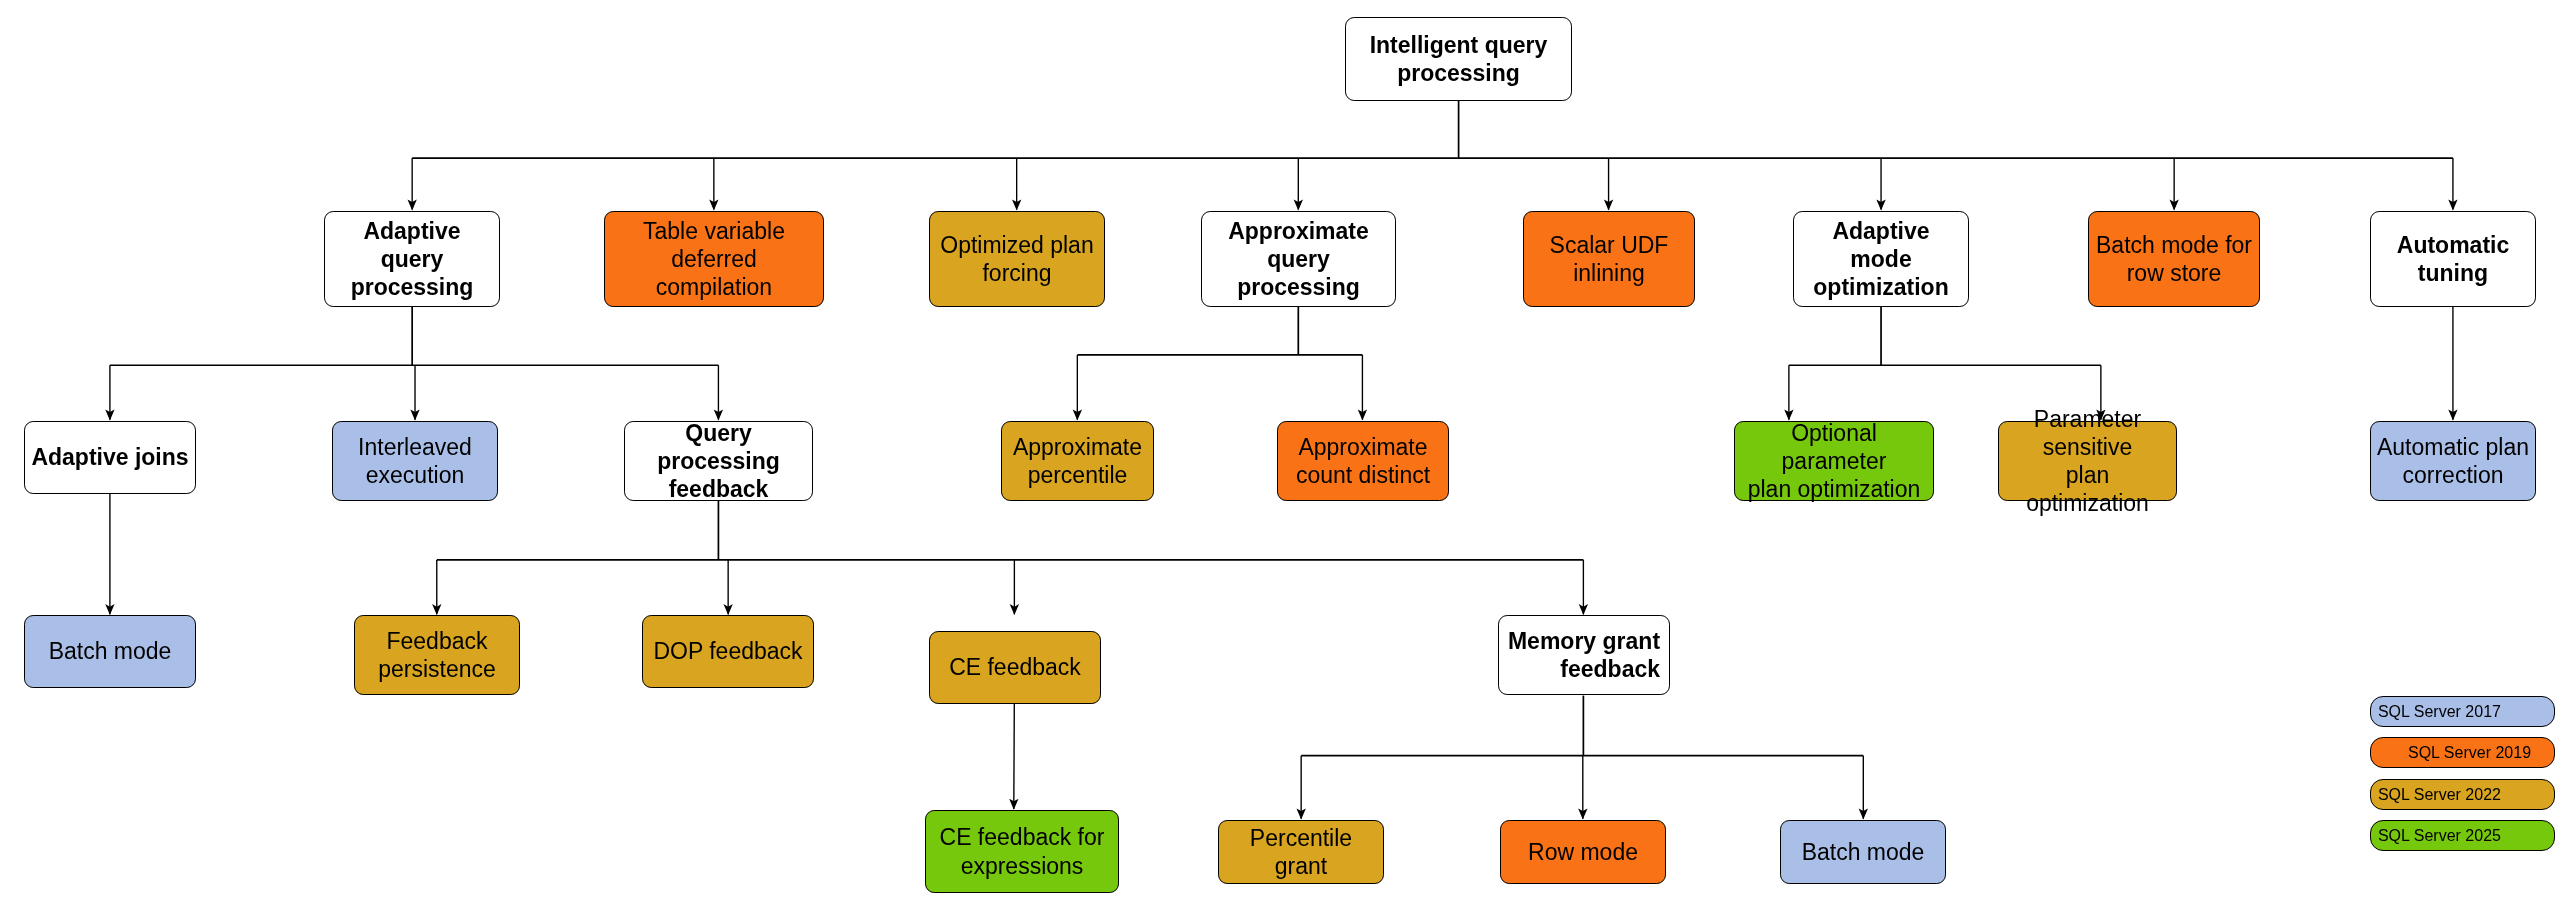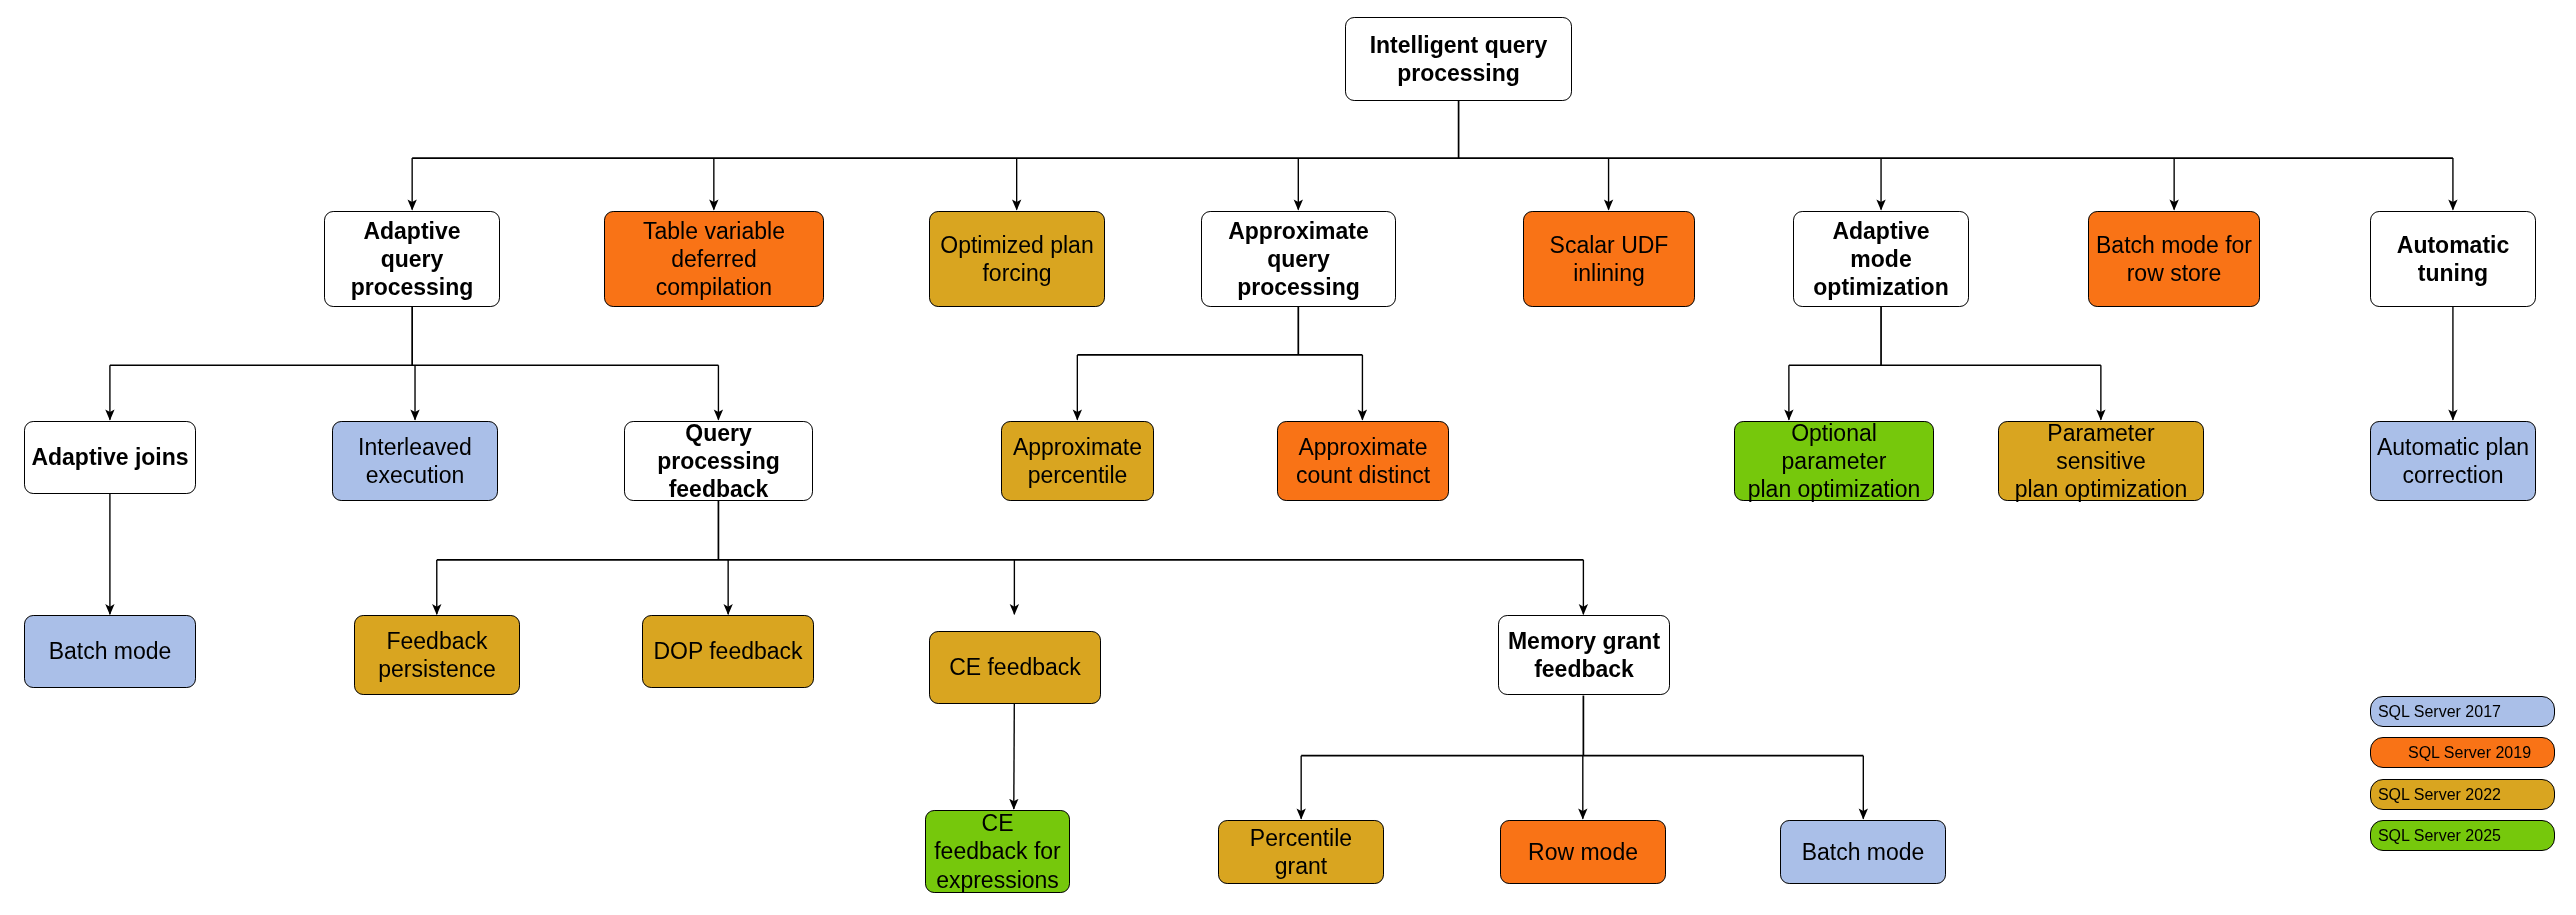--- a/index.html
+++ b/index.html
@@ -131,32 +131,32 @@
       <div class="node fill-blue" style="left: 332px; top: 421px; width: 166px; height: 80px;">Interleaved
 execution</div>
       <div class="node fill-white" style="left: 624px; top: 421px; width: 189px; height: 80px;">Query processing
 feedback</div>
       <div class="node fill-gold" style="left: 1001px; top: 421px; width: 153px; height: 80px;">Approximate
 percentile</div>
       <div class="node fill-gray" style="left: 1277px; top: 421px; width: 172px; height: 80px;">Approximate
 count distinct</div>
       <div class="node fill-green" style="left: 1689px; top: 421px; width: 200px; height: 80px; margin-left: 45px;">Optional parameter
 plan optimization</div>
-      <div class="node fill-gold" style="left: 1998px; top: 421px; width: 206px; height: 80px;">Parameter sensitive
+      <div class="node fill-gold" style="left: 1998px; top: 421px; width: 179px; height: 80px;">Parameter sensitive
 plan optimization</div>
       <div class="node fill-blue" style="left: 2370px; top: 421px; width: 166px; height: 80px;">Automatic plan
 correction</div>
       <div class="node fill-blue" style="left: 24px; top: 615px; width: 172px; height: 73px;">Batch mode</div>
       <div class="node fill-gold" style="left: 354px; top: 615px; width: 166px; height: 80px;">Feedback
 persistence</div>
       <div class="node fill-gold" style="left: 642px; top: 615px; width: 172px; height: 73px;">DOP feedback</div>
       <div class="node fill-gold" style="left: 929px; top: 631px; width: 172px; height: 73px;">CE feedback</div>
-      <div class="node fill-white" style="left: 1498px; top: 615px; width: 172px; height: 80px;">Memory grant
+      <div class="node fill-white" style="left: 1498px; top: 615px; width: 172px; height: 80px; text-align: right;">Memory grant
 feedback</div>
-      <div class="node fill-green" style="left: 925px; top: 810px; width: 145px; height: 83px;">CE feedback for
+      <div class="node fill-green" style="left: 925px; top: 810px; width: 194px; height: 83px;">CE feedback for
 expressions</div>
       <div class="node fill-gold" style="left: 1218px; top: 820px; width: 166px; height: 64px;">Percentile grant</div>
       <div class="node fill-gray" style="left: 1500px; top: 820px; width: 166px; height: 64px;">Row mode</div>
       <div class="node fill-blue" style="left: 1780px; top: 820px; width: 166px; height: 64px;">Batch mode</div>
     </div>
   <div id="legend-layer">
       <div class="legend-item fill-blue" style="left: 2370px; top: 696px; width: 185px; height: 31px; font-weight: normal;">SQL Server 2017</div>
       <div class="legend-item fill-gray" style="left: 2370px; top: 737px; width: 185px; height: 31px; font-weight: normal; padding-left: 37px;">SQL Server 2019</div>
       <div class="legend-item fill-gold" style="left: 2370px; top: 779px; width: 185px; height: 31px; font-weight: normal;">SQL Server 2022</div>
       <div class="legend-item fill-green" style="left: 2370px; top: 820px; width: 185px; height: 31px; font-weight: normal;">SQL Server 2025</div>

